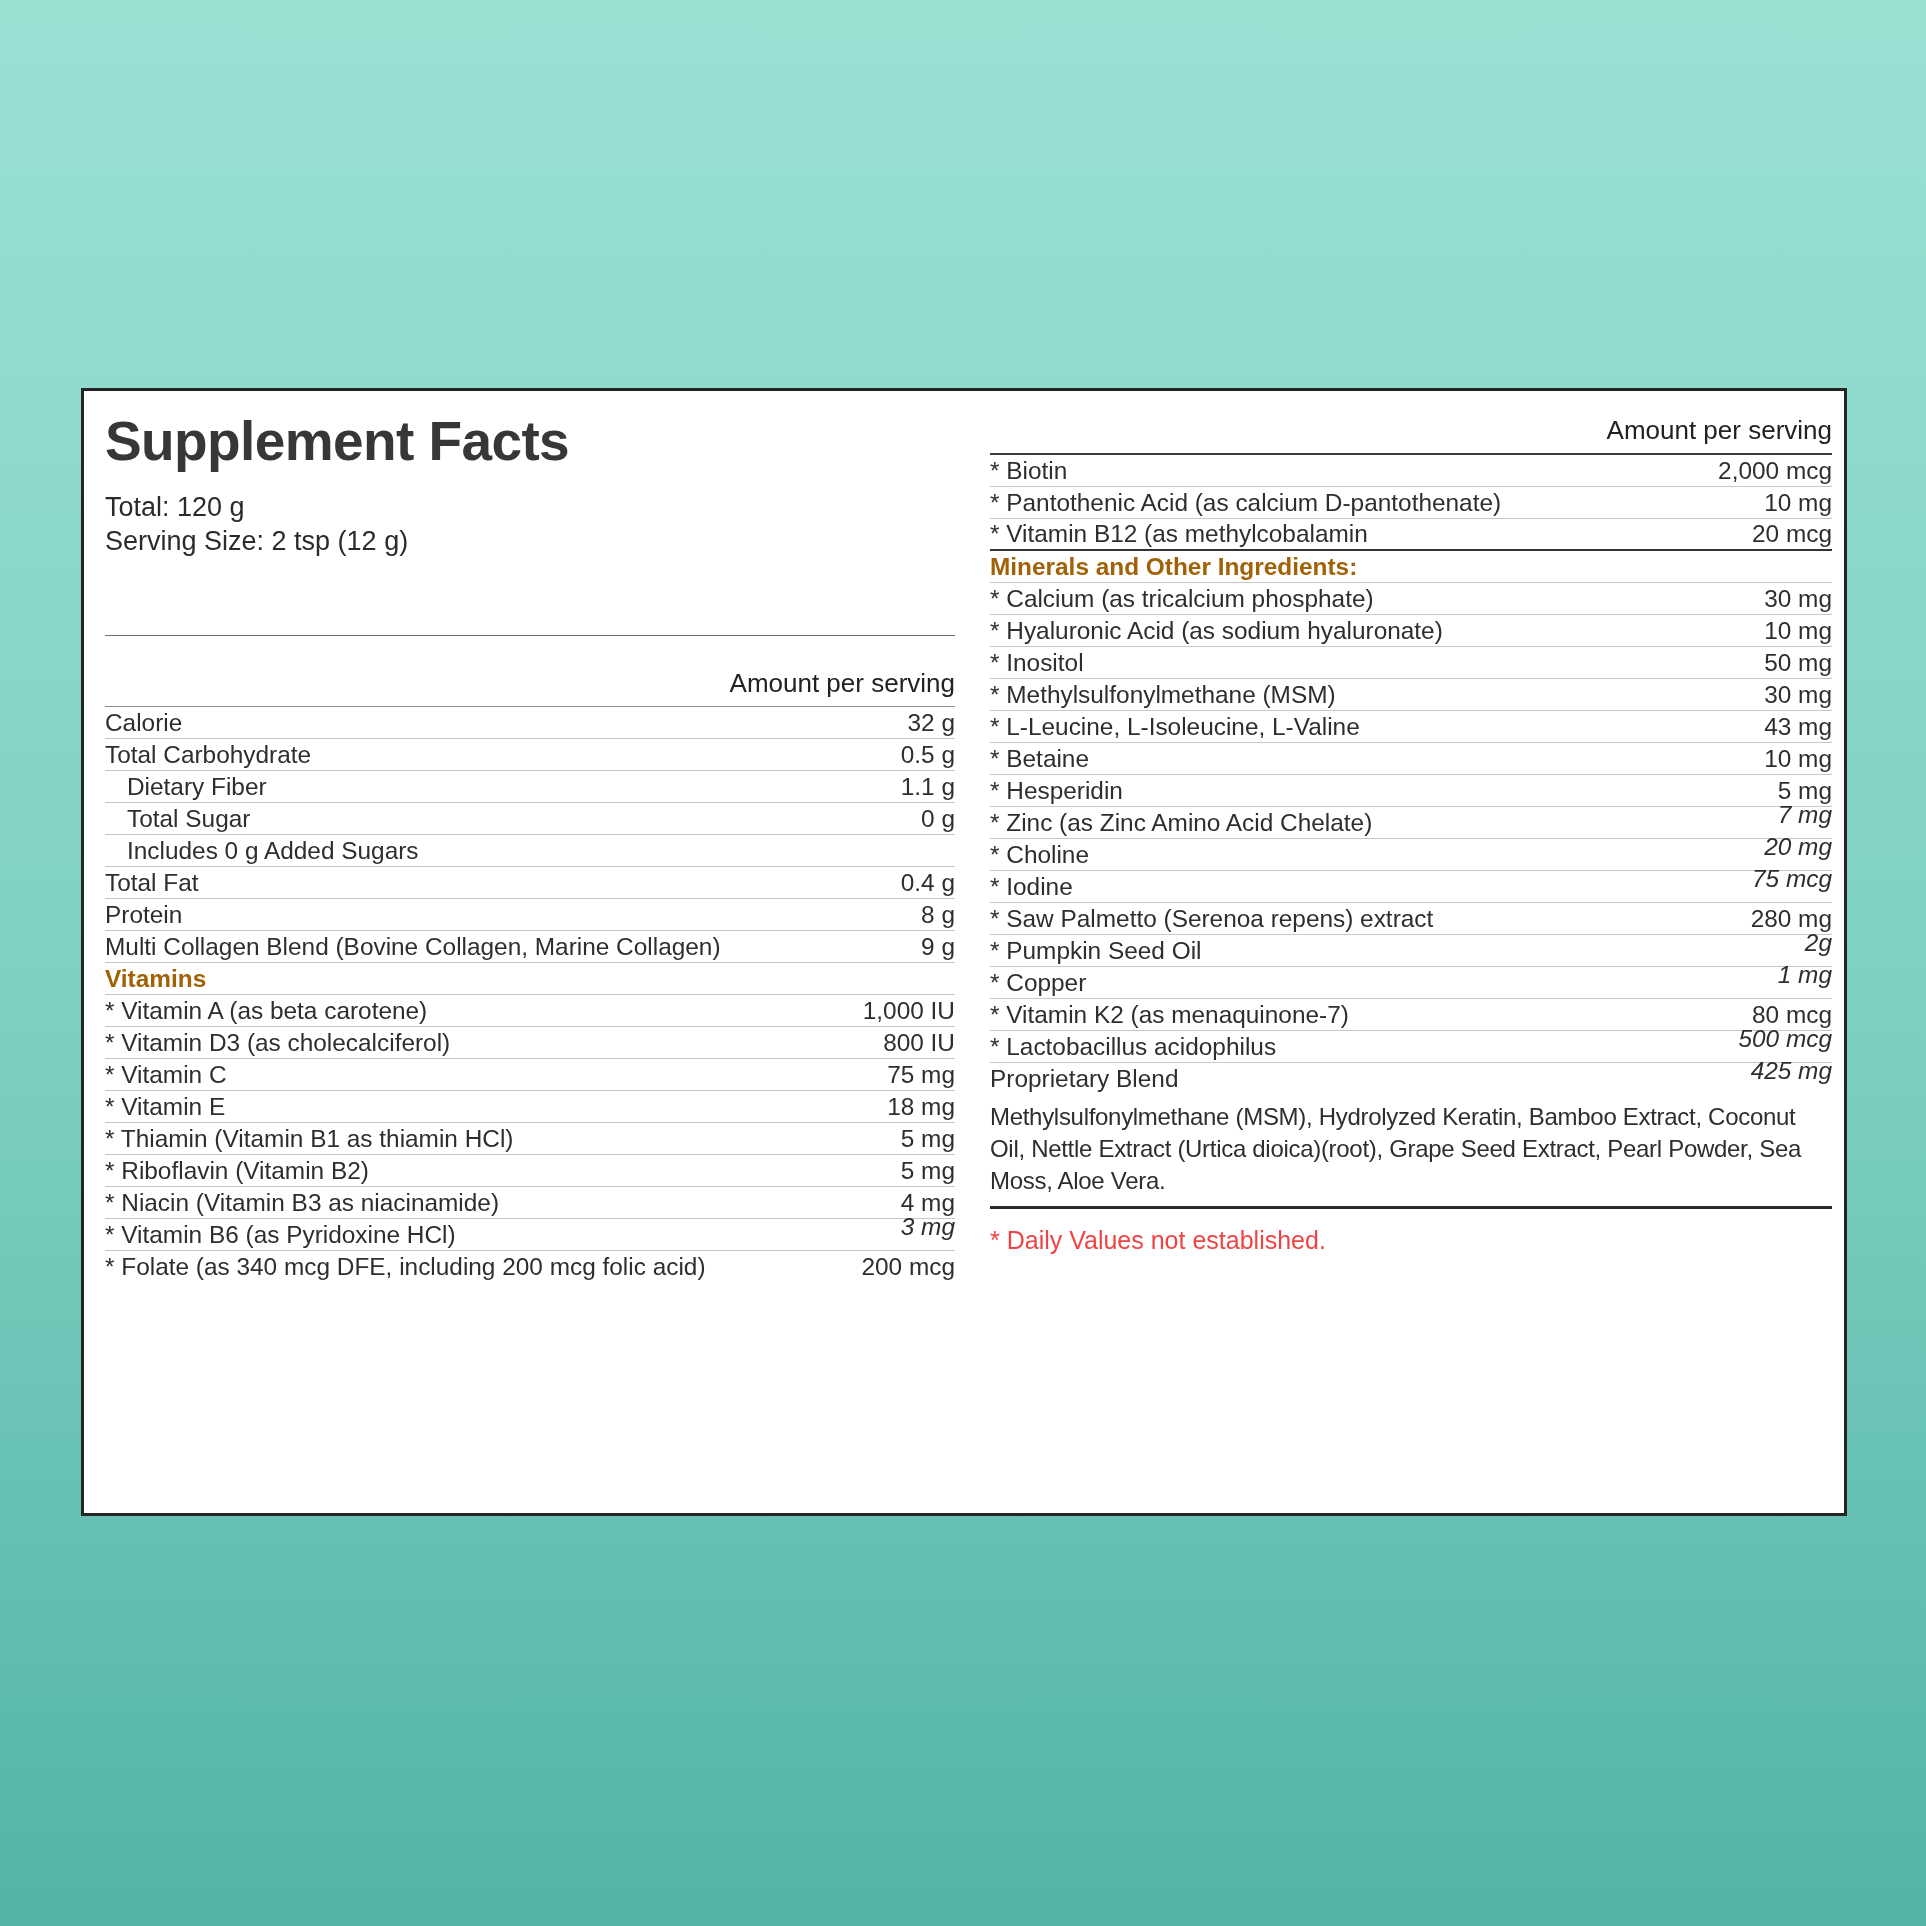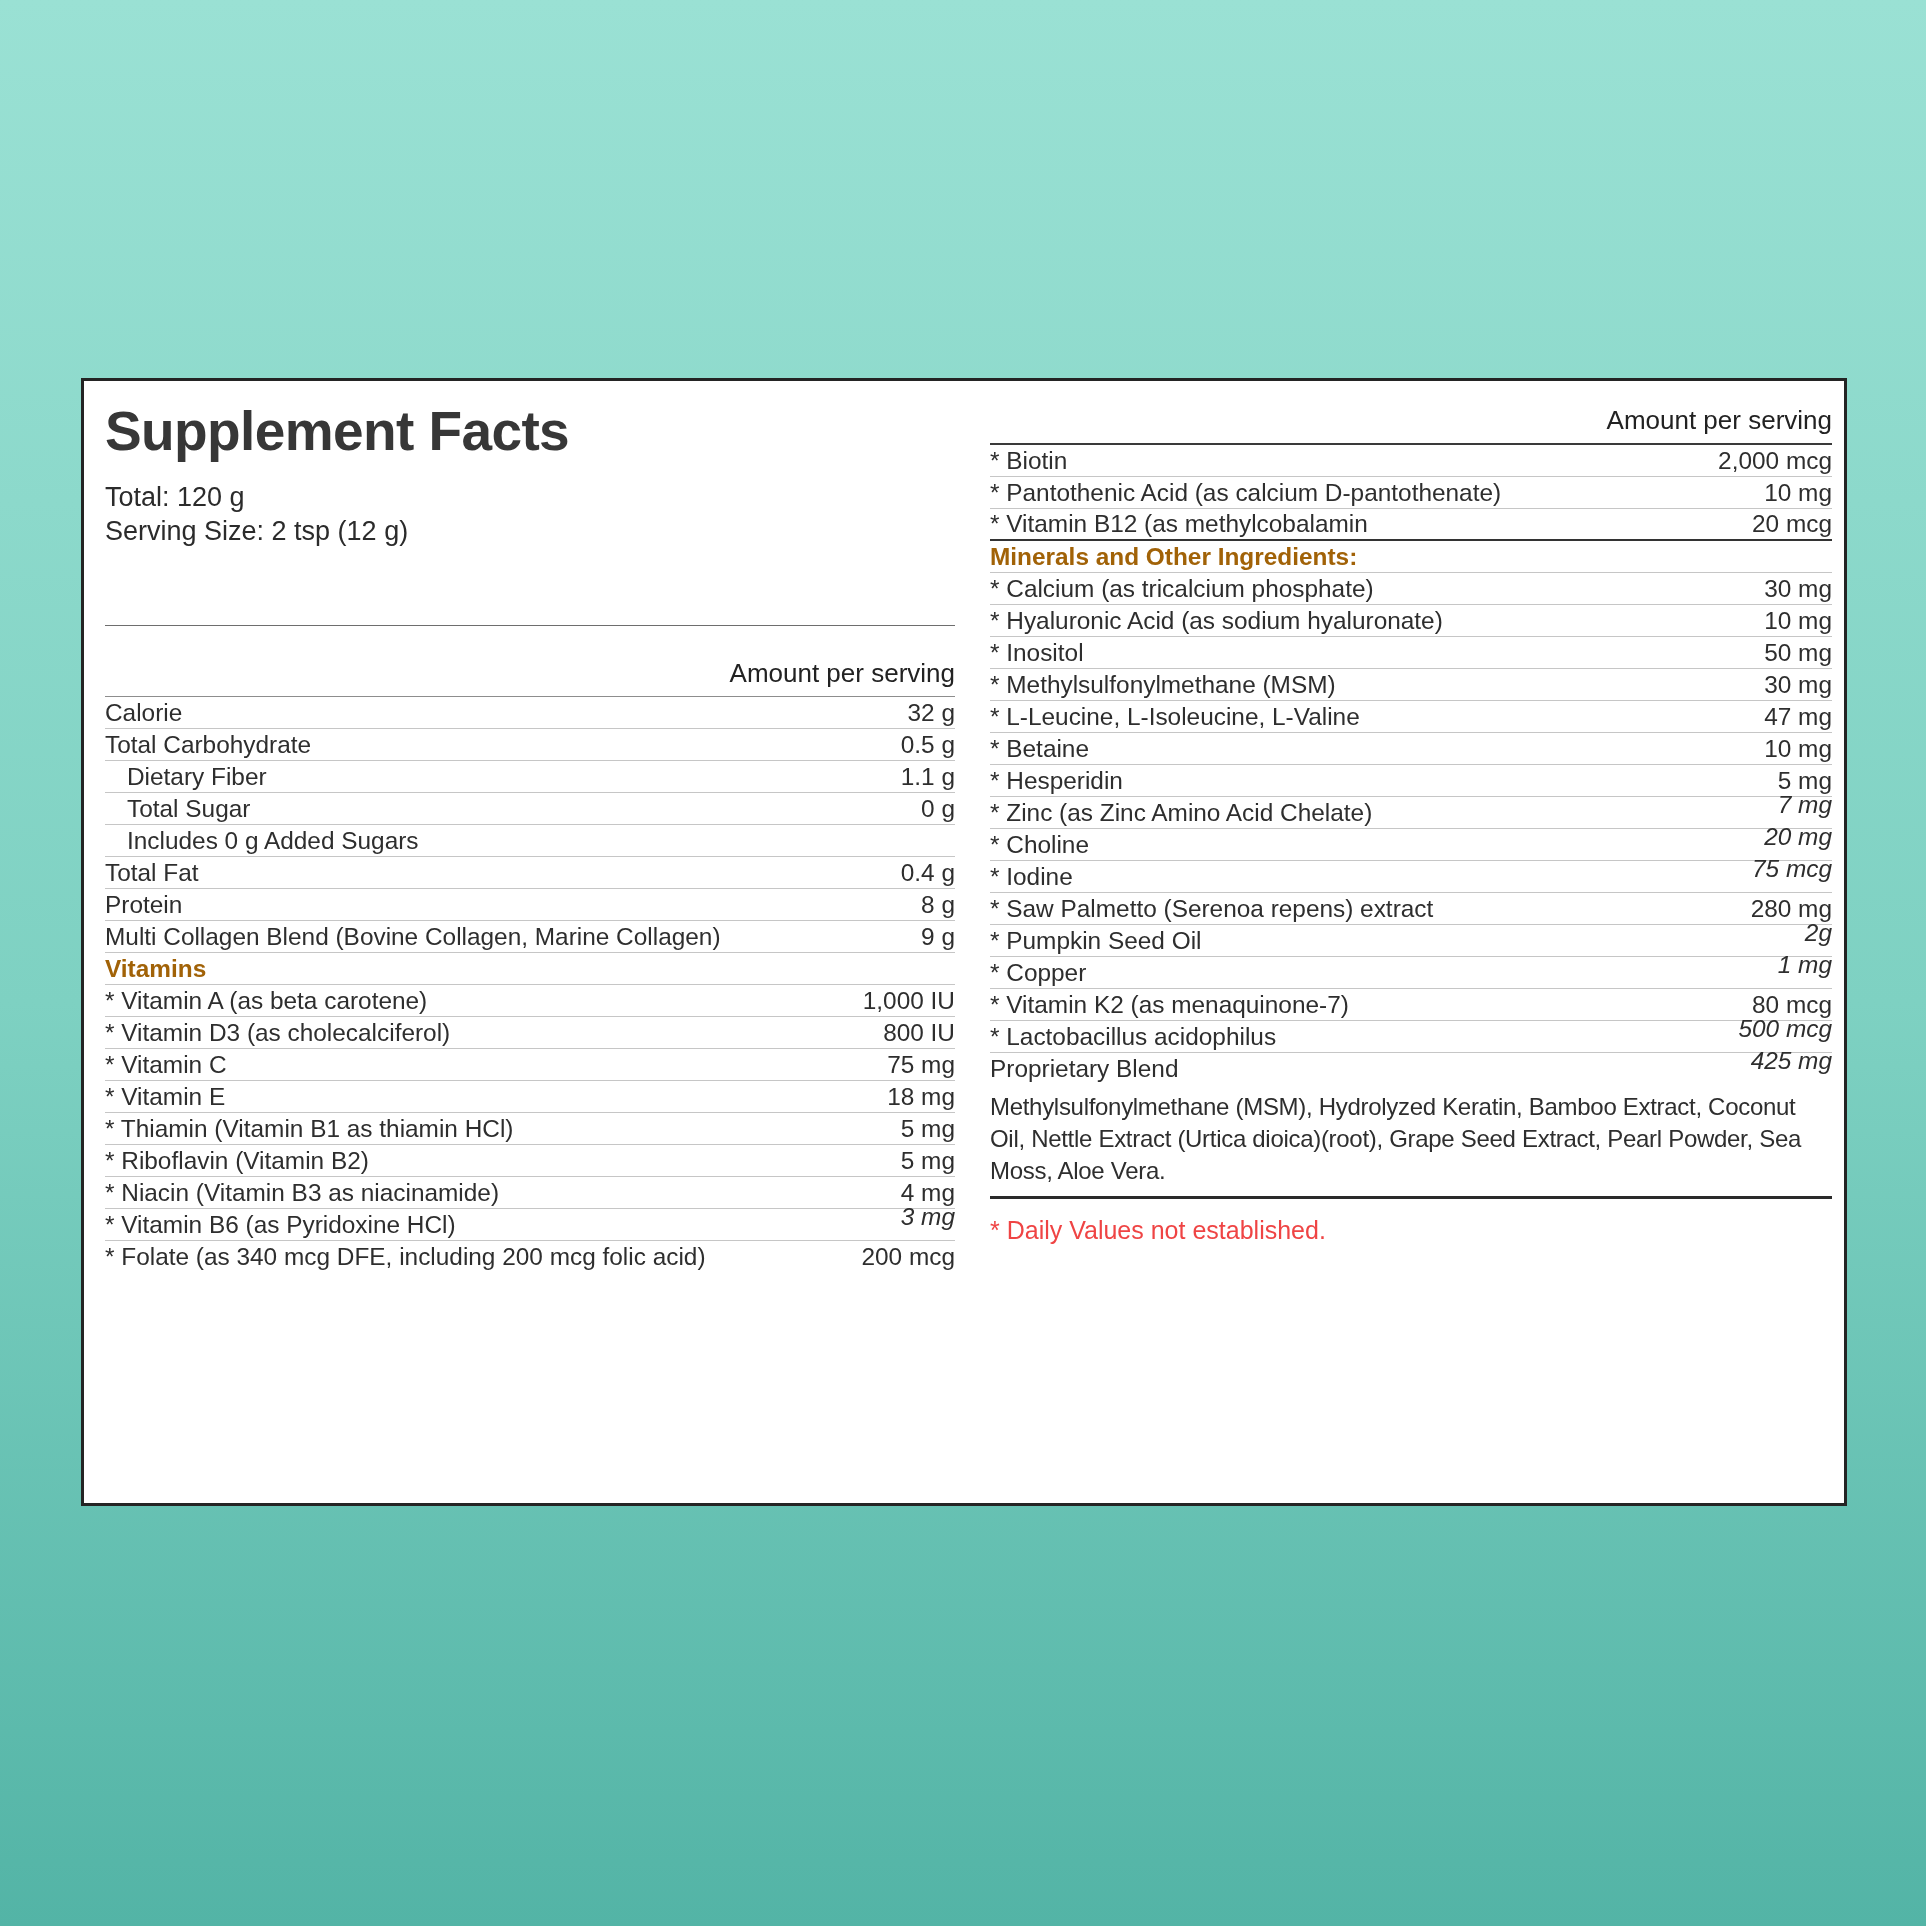--- a/index.html
+++ b/index.html
@@ -4,21 +4,21 @@
 <style>
   html,body{margin:0;padding:0;}
   .stage{
     position:relative;
     width:1926px;height:1926px;
     background:linear-gradient(180deg,#9ae1d4 0%, #7ed1c2 52%, #53b4a6 100%);
     font-family:"Liberation Sans","DejaVu Sans",sans-serif;
     overflow:hidden;
   }
   .panel{
-    position:absolute;left:81px;top:378px;
+    position:absolute;left:81px;top:388px;
     width:1766px;height:1128px;
     background:#ffffff;
     border:3.5px solid #242424;
     box-sizing:border-box;
   }
   .col{position:absolute;top:0;height:100%;}
   .col-left{left:21px;width:850px;}
   .col-right{left:906px;width:842px;}
   .title{
     margin:23px 0 0 0;
@@ -199,21 +199,21 @@
           <div class="row">
             <span class="lbl">* Inositol</span>
             <span class="val">50 mg</span>
           </div>
           <div class="row">
             <span class="lbl">* Methylsulfonylmethane (MSM)</span>
             <span class="val">30 mg</span>
           </div>
           <div class="row">
             <span class="lbl">* L-Leucine, L-Isoleucine, L-Valine</span>
-            <span class="val">47 mg</span>
+            <span class="val">43 mg</span>
           </div>
           <div class="row">
             <span class="lbl">* Betaine</span>
             <span class="val">10 mg</span>
           </div>
           <div class="row">
             <span class="lbl">* Hesperidin</span>
             <span class="val">5 mg</span>
           </div>
           <div class="row raised">

